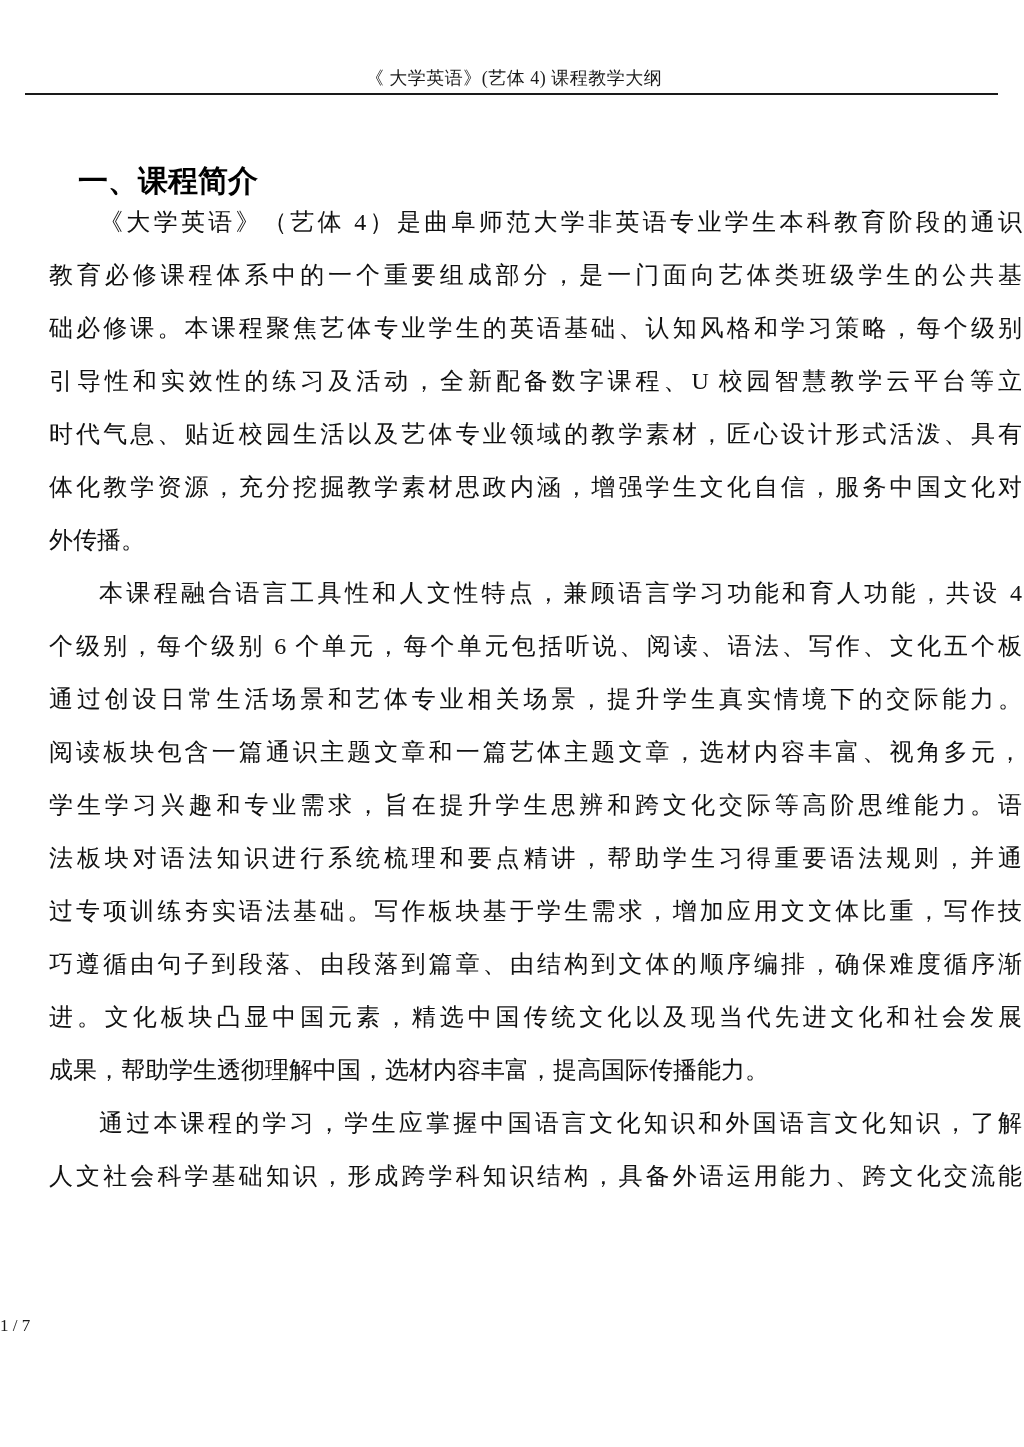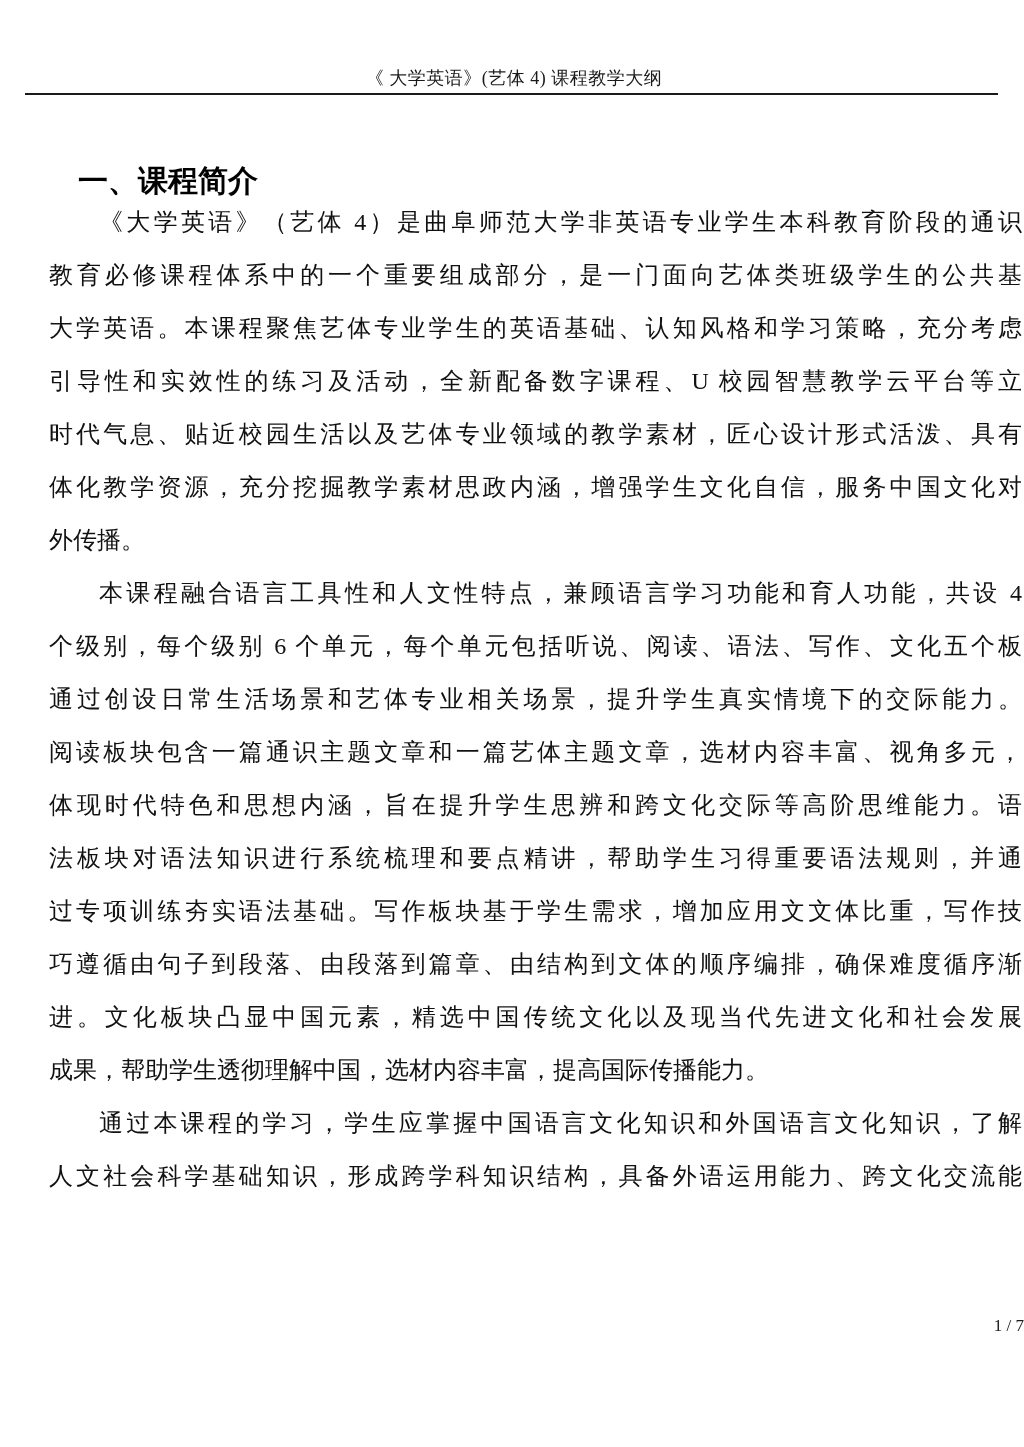--- a/index.html
+++ b/index.html
@@ -58,51 +58,51 @@
     text-align-last: justify;
     text-justify: inter-character;
   }
   .line.first { text-indent: 50px; }
   .line.end { text-align-last: left; }
   .doc-footer {
     position: absolute;
     top: 1316px;
     left: 0;
     width: 100%;
-    text-align: right;
+    text-align: left;
     font-size: 17px;
     color: #1a1a1a;
   }
 </style>
 </head>
 <body>
 
 <div class="page">
 
   <div class="doc-header">《 大学英语》(艺体 4) 课程教学大纲</div>
 
   <div class="header-rule"></div>
 
   <div class="section-heading">一、课程简介</div>
 
   <div class="body-text">
 
     <div class="line first">《大学英语》（艺体 4）是曲阜师范大学非英语专业学生本科教育阶段的通识</div>
     <div class="line">教育必修课程体系中的一个重要组成部分，是一门面向艺体类班级学生的公共基</div>
-    <div class="line">大学英语。本课程聚焦艺体专业学生的英语基础、认知风格和学习策略，充分考虑</div>
+    <div class="line">础必修课。本课程聚焦艺体专业学生的英语基础、认知风格和学习策略，每个级别</div>
     <div class="line">引导性和实效性的练习及活动，全新配备数字课程、U 校园智慧教学云平台等立</div>
     <div class="line">时代气息、贴近校园生活以及艺体专业领域的教学素材，匠心设计形式活泼、具有</div>
     <div class="line">体化教学资源，充分挖掘教学素材思政内涵，增强学生文化自信，服务中国文化对</div>
     <div class="line end">外传播。</div>
 
     <div class="line first">本课程融合语言工具性和人文性特点，兼顾语言学习功能和育人功能，共设 4</div>
     <div class="line">个级别，每个级别 6 个单元，每个单元包括听说、阅读、语法、写作、文化五个板</div>
     <div class="line">通过创设日常生活场景和艺体专业相关场景，提升学生真实情境下的交际能力。</div>
     <div class="line">阅读板块包含一篇通识主题文章和一篇艺体主题文章，选材内容丰富、视角多元，</div>
-    <div class="line">体现时代特色和思想内涵，旨在提升学生思辨和跨文化交际等高阶思维能力。语</div>
+    <div class="line">学生学习兴趣和专业需求，旨在提升学生思辨和跨文化交际等高阶思维能力。语</div>
     <div class="line">法板块对语法知识进行系统梳理和要点精讲，帮助学生习得重要语法规则，并通</div>
     <div class="line">过专项训练夯实语法基础。写作板块基于学生需求，增加应用文文体比重，写作技</div>
     <div class="line">巧遵循由句子到段落、由段落到篇章、由结构到文体的顺序编排，确保难度循序渐</div>
     <div class="line">进。文化板块凸显中国元素，精选中国传统文化以及现当代先进文化和社会发展</div>
     <div class="line end">成果，帮助学生透彻理解中国，选材内容丰富，提高国际传播能力。</div>
 
     <div class="line first">通过本课程的学习，学生应掌握中国语言文化知识和外国语言文化知识，了解</div>
     <div class="line">人文社会科学基础知识，形成跨学科知识结构，具备外语运用能力、跨文化交流能</div>
   </div>
 

